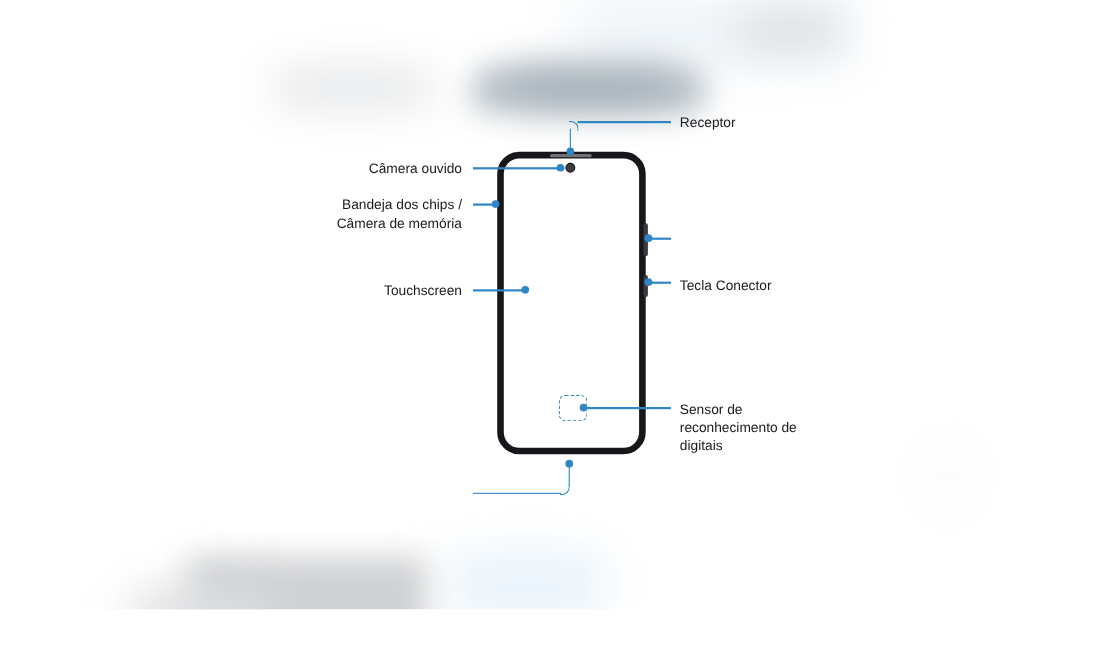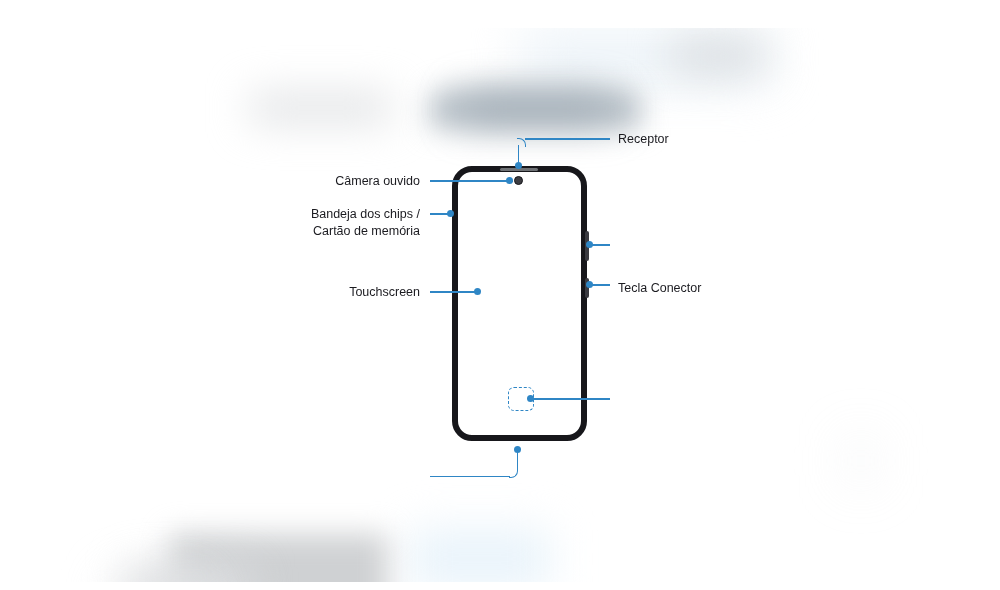--- a/index.html
+++ b/index.html
@@ -7,21 +7,20 @@
     padding: 0;
     background: #ffffff;
   }
   #page {
     position: relative;
     width: 1000px;
     height: 554px;
     background: #ffffff;
     overflow: hidden;
     font-family: "Liberation Sans", sans-serif;
-    margin-top: 28px;
   }
 
   
   .blur-layer {
     position: absolute;
     left: 0; top: 0;
     width: 1000px; height: 590px;
     pointer-events: none;
   }
   .blob {
@@ -154,36 +153,39 @@
   <div class="leader v" style="left:517.5px; top:117px; height:22px;"></div>
   <div class="elbow tr" style="left:517px; top:110px; width:8px; height:8px;"></div>
   <div class="leader h" style="left:525px; top:110px; width:85px;"></div>
   <div class="label right" style="left:618px; top:103px; width:160px;">Receptor</div>
 
   <div class="label left" style="left:270px; top:145px; width:150px;">Câmera ouvido</div>
   <div class="leader h" style="left:430px; top:152px; width:83px;"></div>
   <div class="dot" style="left:506px; top:149px;"></div>
 
   <div class="label left" style="left:270px; top:178px; width:150px;">Bandeja dos chips /
-Cartão de memória</div>
+Câmera de memória</div>
   <div class="leader h" style="left:430px; top:185px; width:20px;"></div>
   <div class="dot" style="left:447px; top:182px;"></div>
 
   <div class="label left" style="left:300px; top:256px; width:120px;">Touchscreen</div>
   <div class="leader h" style="left:430px; top:263px; width:48px;"></div>
   <div class="dot" style="left:474px; top:260px;"></div>
 
   <div class="dot" style="left:586px; top:213px;"></div>
   <div class="leader h" style="left:592px; top:216px; width:18px;"></div>
 
   <div class="dot" style="left:586px; top:253px;"></div>
   <div class="leader h" style="left:592px; top:256px; width:18px;"></div>
   <div class="label right" style="left:618px; top:252px; width:160px;">Tecla Conector</div>
 
   <div class="dot" style="left:527px; top:367px;"></div>
   <div class="leader h" style="left:533px; top:370px; width:77px;"></div>
+  <div class="label right" style="left:618px; top:364px; width:175px;">Sensor de
+reconhecimento de
+digitais</div>
 
   <div class="dot" style="left:514px; top:418px;"></div>
   <div class="leader v" style="left:516.5px; top:423px; height:19px;"></div>
   <div class="elbow br" style="left:509px; top:441px; width:8px; height:8px;"></div>
   <div class="leader h" style="left:430px; top:447.5px; width:80px;"></div>
 
 </div>
 
 </body></html>

